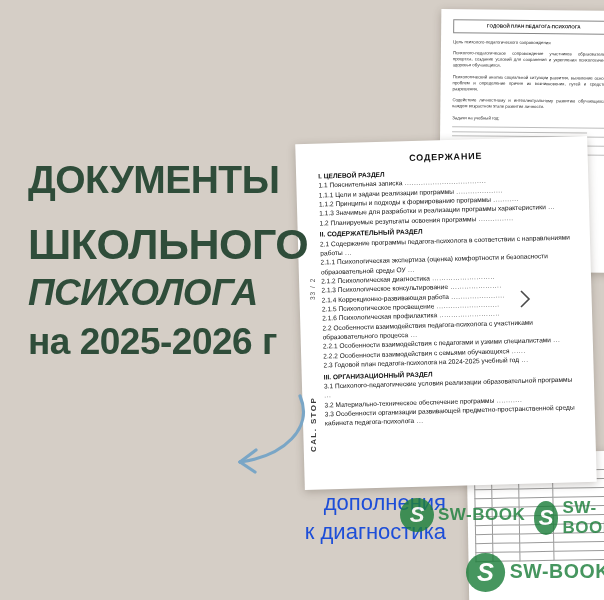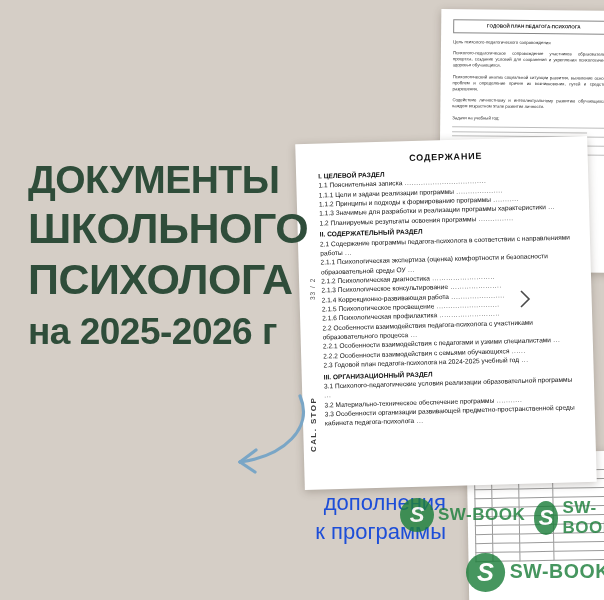--- a/index.html
+++ b/index.html
@@ -32,22 +32,22 @@
     z-index: 40;
   }
   .headline .line {
     font-weight: bold;
     color: #2f4d3a;
     letter-spacing: -0.5px;
     line-height: 1.0;
     white-space: nowrap;
   }
   .hl1 { font-size: 39px; }
-  .hl2 { font-size: 43px; margin-top: 8px; }
-  .hl3 { font-size: 43px; margin-top: 8px; }
+  .hl2 { font-size: 43px; margin-top: 24px; }
+  .hl3 { font-size: 37px; margin-top: 8px; font-style: italic; }
   .hl4 {
     font-size: 37px;
     margin-top: 12px;
     color: #33503d;
   }
 
   
   .arrow-wrap {
     position: absolute;
     left: 188px;
@@ -397,21 +397,21 @@
   <div class="arrow-wrap">
     <svg width="130" height="100" viewBox="0 0 130 100" aria-hidden="true">
       <path d="M112 4 C 126 36, 96 64, 52 70" fill="none" stroke="#7aa6c6" stroke-width="3.2" stroke-linecap="round"></path>
       <path d="M52 70 L 68 58" fill="none" stroke="#7aa6c6" stroke-width="3.2" stroke-linecap="round"></path>
       <path d="M52 70 L 67 80" fill="none" stroke="#7aa6c6" stroke-width="3.2" stroke-linecap="round"></path>
     </svg>
   </div>
 
   <div class="subtitle">
     <div>дополнения</div>
-    <div>к программы</div>
+    <div>к диагностика</div>
   </div>
 
   <div class="wm wm-1">
     <div class="wm-circle">S</div>
     <div class="wm-text">SW-BOOK</div>
   </div>
   <div class="wm wm-2">
     <div class="wm-circle">S</div>
     <div class="wm-text">SW-BOOK</div>
   </div>

